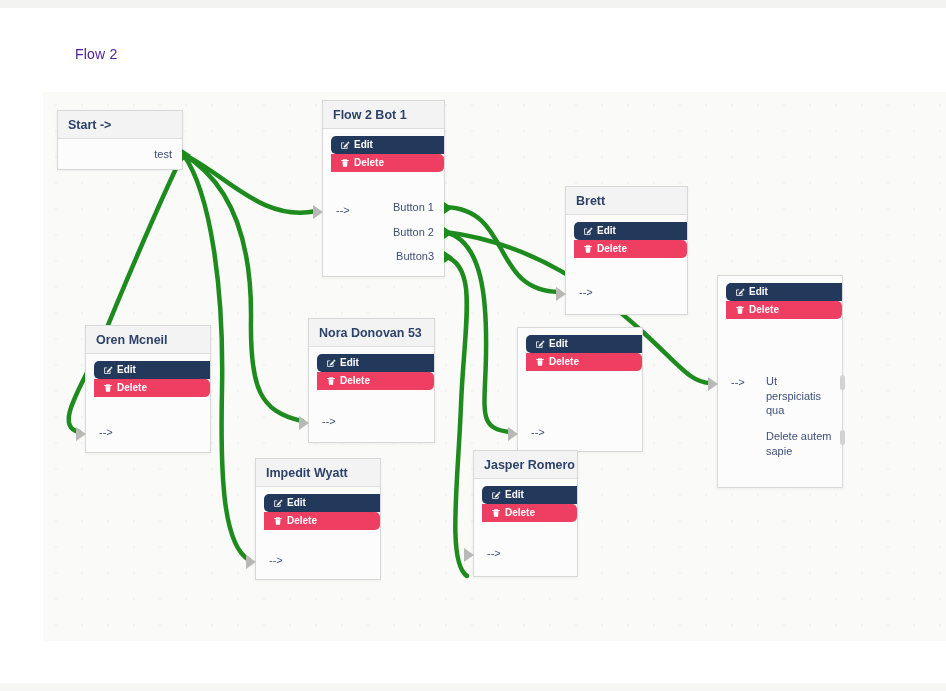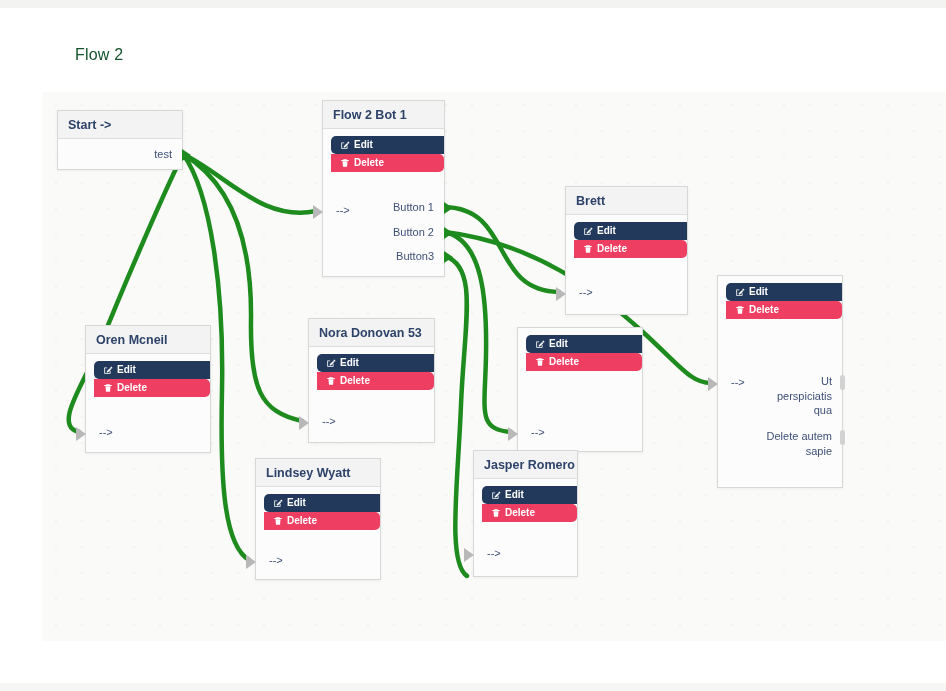--- a/index.html
+++ b/index.html
@@ -4,21 +4,21 @@
 <style>
   html,body{margin:0;padding:0;}
   body{
     width:946px;height:691px;position:relative;overflow:hidden;
     background:#ffffff;
     font-family:"Liberation Sans",sans-serif;
   }
   .top-strip{position:absolute;left:0;top:0;width:946px;height:8px;background:#f3f3f2;}
   .bottom-strip{position:absolute;left:0;top:683px;width:946px;height:8px;background:#f6f6f5;}
   .header-bar{position:absolute;left:40px;top:8px;width:906px;height:84px;background:#ffffff;}
-  .page-title{position:absolute;left:35px;top:38px;font-size:16px;color:#14532d;letter-spacing:.2px;}
+  .page-title{position:absolute;left:35px;top:38px;font-size:14px;color:#4c1d95;letter-spacing:.2px;}
   .flow-area{
     position:absolute;left:43px;top:92px;width:903px;height:549px;
     background-color:#fafaf8;
     background-image:radial-gradient(circle, #f4f3f0 1px, rgba(0,0,0,0) 1.6px);
     background-size:26px 26px;
     z-index:0;
   }
   svg.links{position:absolute;left:0;top:0;width:946px;height:691px;z-index:1;pointer-events:none;}
   svg.links path{pointer-events:stroke;fill:none;stroke-linecap:round;}
   .node{
@@ -36,21 +36,21 @@
     display:inline-flex;align-items:center;gap:4px;color:#fff;
     font-size:10px;font-weight:700;padding:4px 9px;cursor:pointer;line-height:1;
     border:none;font-family:"Liberation Sans",sans-serif;
   }
   .btn svg{display:block;}
   .btn-edit{border-radius:5px 0 0 5px;}
   .btn-delete{border-radius:0 5px 5px 0;}
   .in-label{position:absolute;left:13px;font-size:11px;color:#3f5077;white-space:nowrap;}
   .out-label{
     position:absolute;right:10px;font-size:11px;color:#3f5077;
-    text-align:right;max-width:66px;line-height:1.32;
+    text-align:left;max-width:66px;line-height:1.32;
   }
   .port-in{
     position:absolute;left:-10px;width:0;height:0;
     border-top:7px solid transparent;border-bottom:7px solid transparent;
     border-left:10px solid #b8b8b8;cursor:crosshair;
   }
   .port-out-tri{
     position:absolute;right:-9px;width:0;height:0;
     border-top:6px solid transparent;border-bottom:6px solid transparent;
     border-left:9px solid #1e8b1e;cursor:crosshair;
@@ -205,21 +205,21 @@
         <svg width="10" height="10" viewBox="0 0 24 24" fill="#ffffff">
           <path d="M6 8h12l-1.1 13H7.1L6 8zm10-5l1 1.6h4V7H3V4.6h4L8 3h8z"></path>
         </svg>
         <span>Delete</span>
       </button>
     </div>
     <div class="port-in" style="top: 99px;"></div>
     <span class="in-label" style="top: 98px;">--&gt;</span>
   </div>
 <div class="node" style="left: 255px; top: 458px; width: 126px; height: 122px;">
-    <div class="node-header">Lindsey Wyatt</div>
+    <div class="node-header">Impedit Wyatt</div>
     <div class="btn-row">
       <button class="btn btn-edit" style="background: rgb(35, 57, 91);">
         <svg width="10" height="10" viewBox="0 0 24 24" fill="#ffffff">
           <path d="M3 6v15h15v-7h-2v5H5V8h5V6H3z"></path>
           <path d="M9 15.2V18h2.8L20 9.8 17.2 7 9 15.2zM22.3 7.5a1 1 0 0 0 0-1.4l-1.9-1.9a1 1 0 0 0-1.4 0l-1.5 1.5 3.3 3.3 1.5-1.5z"></path>
         </svg>
         <span>Edit</span>
       </button>
       <button class="btn btn-delete" style="background: rgb(238, 63, 99);">
         <svg width="10" height="10" viewBox="0 0 24 24" fill="#ffffff">

